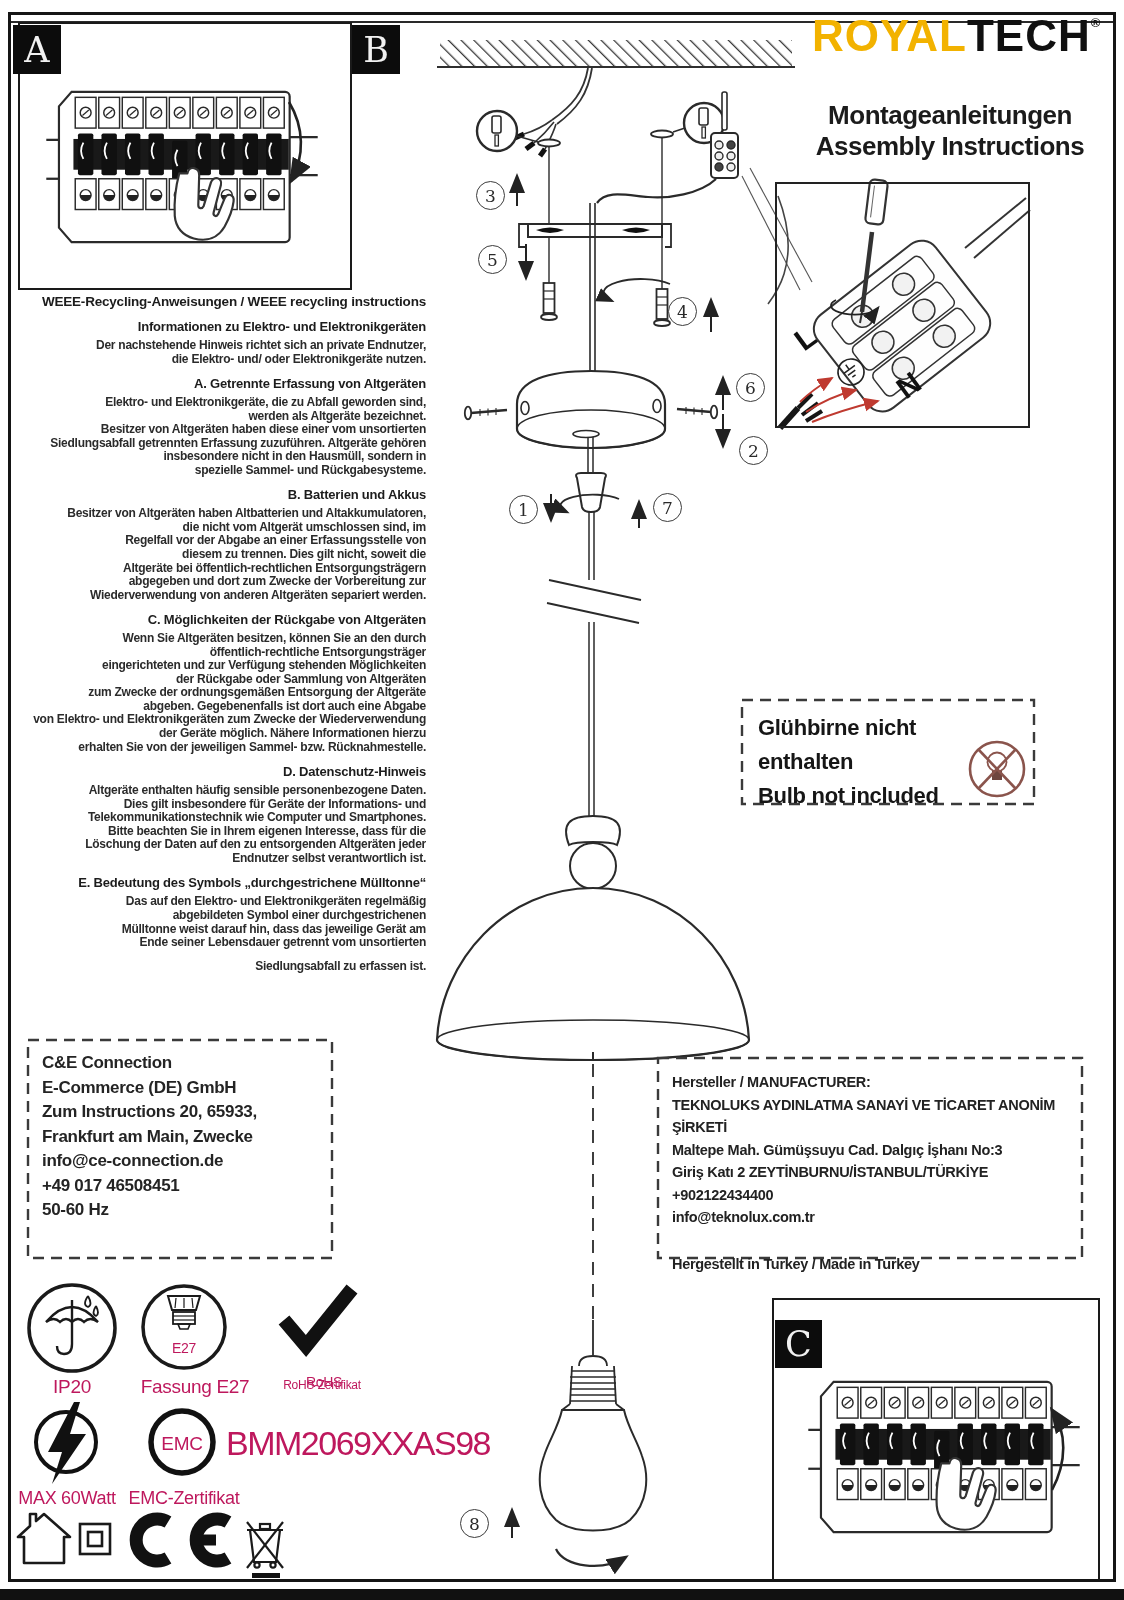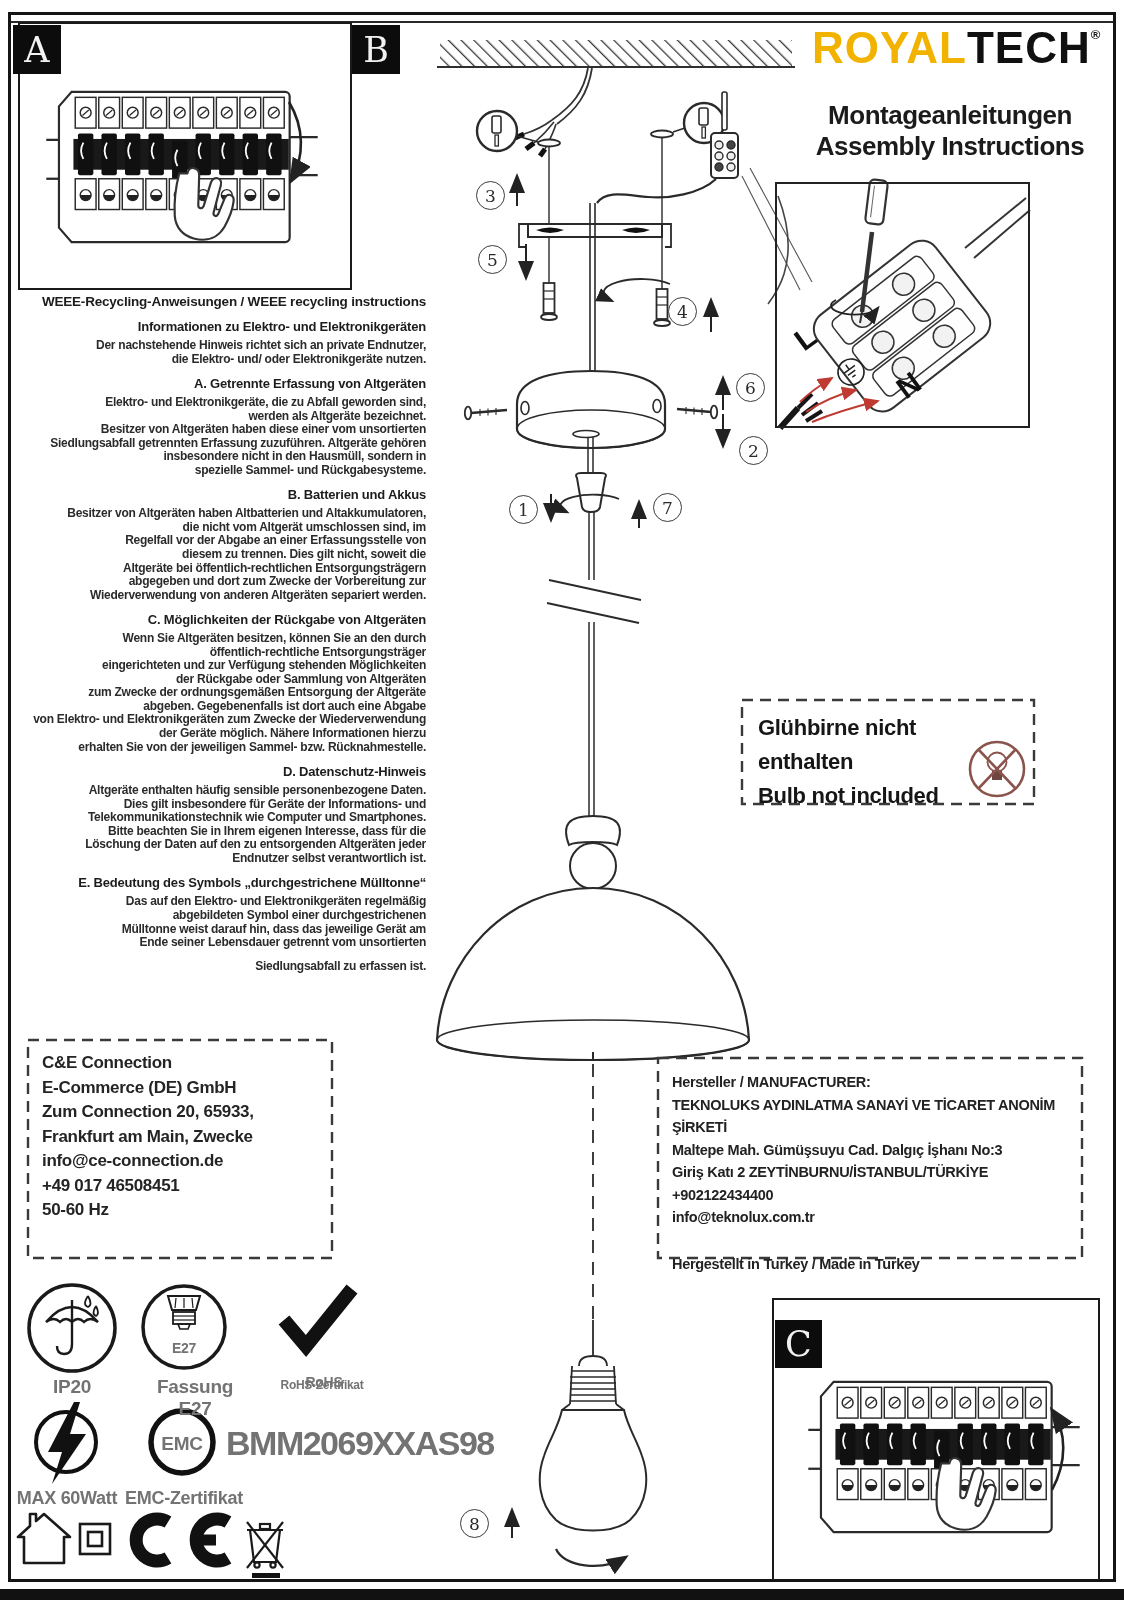--- a/index.html
+++ b/index.html
@@ -15,21 +15,21 @@
          background:#fff;display:flex;align-items:center;justify-content:center;
          font-family:"DejaVu Serif",serif;font-size:17px;color:#2a2a2a;}
   .w-title{font-weight:bold;font-size:13.5px;letter-spacing:-0.2px;margin-bottom:10px;}
   .w-h{font-weight:bold;font-size:13px;letter-spacing:-0.2px;margin:10px 0 5px;}
   .w-p{font-size:12px;line-height:1.13;white-space:pre-line;letter-spacing:-0.25px;color:#2b2b2b;font-weight:bold;}
   .logo{display:flex;align-items:flex-start;font-weight:bold;font-size:44px;letter-spacing:1px;line-height:1;}
   .hdr-title{font-weight:bold;font-size:26px;line-height:31px;letter-spacing:-0.5px;color:#1b1b1b;text-align:center;}
   .notice-line{font-weight:bold;font-size:22px;letter-spacing:-0.3px;color:#161616;line-height:34px;}
   .rsp-line{font-weight:bold;font-size:17px;letter-spacing:-0.3px;color:#242424;line-height:24.5px;}
   .man-line{font-weight:bold;font-size:14.5px;letter-spacing:-0.3px;color:#222;line-height:22.5px;}
-  .cert-label{position:absolute;z-index:2;font-weight:bold;letter-spacing:-0.3px;color:#737373;text-align:center;}
+  .cert-label{position:absolute;z-index:2;font-weight:normal;letter-spacing:-0.3px;color:#be185d;text-align:center;}
 </style>
 </head>
 <body>
 
 <div id="page">
 
   <svg id="art" width="1124" height="1600" viewBox="0 0 1124 1600">
     <defs>
       <pattern id="hatch" width="9" height="9" patternUnits="userSpaceOnUse" patternTransform="rotate(-45)">
         <rect width="9" height="9" fill="#fff"></rect>
@@ -339,21 +339,21 @@
   <div class="abs layer" style="left:11px;top:21px;width:1102px;height:0;border-top:2px solid #2a2a2a;"></div>
   <div class="abs layer border-box" style="left:18px;top:22px;width:334px;height:268px;border:2.5px solid #1a1a1a;"></div>
   <div class="abs layer border-box" style="left:772px;top:1298px;width:328px;height:282px;border:2.5px solid #1a1a1a;border-bottom:none;"></div>
   <div class="abs layer border-box" style="left:775px;top:182px;width:255px;height:246px;border:2.2px solid #222;"></div>
   <div class="abs" style="left:0;top:1589px;width:1124px;height:11px;background:#111;z-index:3;"></div>
 
   <div class="plabel" style="left:13px;top:25px;">A</div>
   <div class="plabel" style="left:352px;top:25px;">B</div>
   <div class="plabel" style="left:775px;top:1320px;width:47px;height:48px;">C</div>
 
-  <div class="abs layer logo" style="left:812px;top:26px;">
+  <div class="abs layer logo" style="left:812px;top:14px;">
     <span style="color:#F2B200;">ROYAL</span>
       <span style="color:#101010;">TECH</span>
       <span style="font-size:13px;margin-top:2px;color:#101010;">®</span>
   </div>
   <div class="abs layer" style="left:790px;top:100px;width:320px;">
     <div class="hdr-title">Montageanleitungen</div>
     <div class="hdr-title">Assembly Instructions</div>
   </div>
 
   <div class="badge" style="left:476px;top:181px;">3</div>
@@ -411,21 +411,21 @@
   </div>
 
   <div class="abs layer" style="left:758px;top:711px;width:220px;">
     <div class="notice-line">Glühbirne nicht enthalten</div>
     <div class="notice-line">Bulb not included</div>
   </div>
 
   <div class="abs layer" style="left:42px;top:1051px;width:280px;">
     <div class="rsp-line">C&amp;E Connection</div>
     <div class="rsp-line">E-Commerce (DE) GmbH</div>
-    <div class="rsp-line">Zum Connection 20, 65933,</div>
+    <div class="rsp-line">Zum Instructions 20, 65933,</div>
     <div class="rsp-line">Frankfurt am Main, Zwecke</div>
     <div class="rsp-line">info@ce-connection.de</div>
     <div class="rsp-line">+49 017 46508451</div>
     <div class="rsp-line" style="">50-60 Hz</div>
   </div>
 
   <div class="abs layer" style="left:672px;top:1071px;width:400px;">
     <div class="man-line">Hersteller / MANUFACTURER:</div>
     <div class="man-line">TEKNOLUKS AYDINLATMA SANAYİ VE TİCARET ANONİM ŞİRKETİ</div>
     <div class="man-line">Maltepe Mah. Gümüşsuyu Cad. Dalgıç İşhanı No:3</div>

